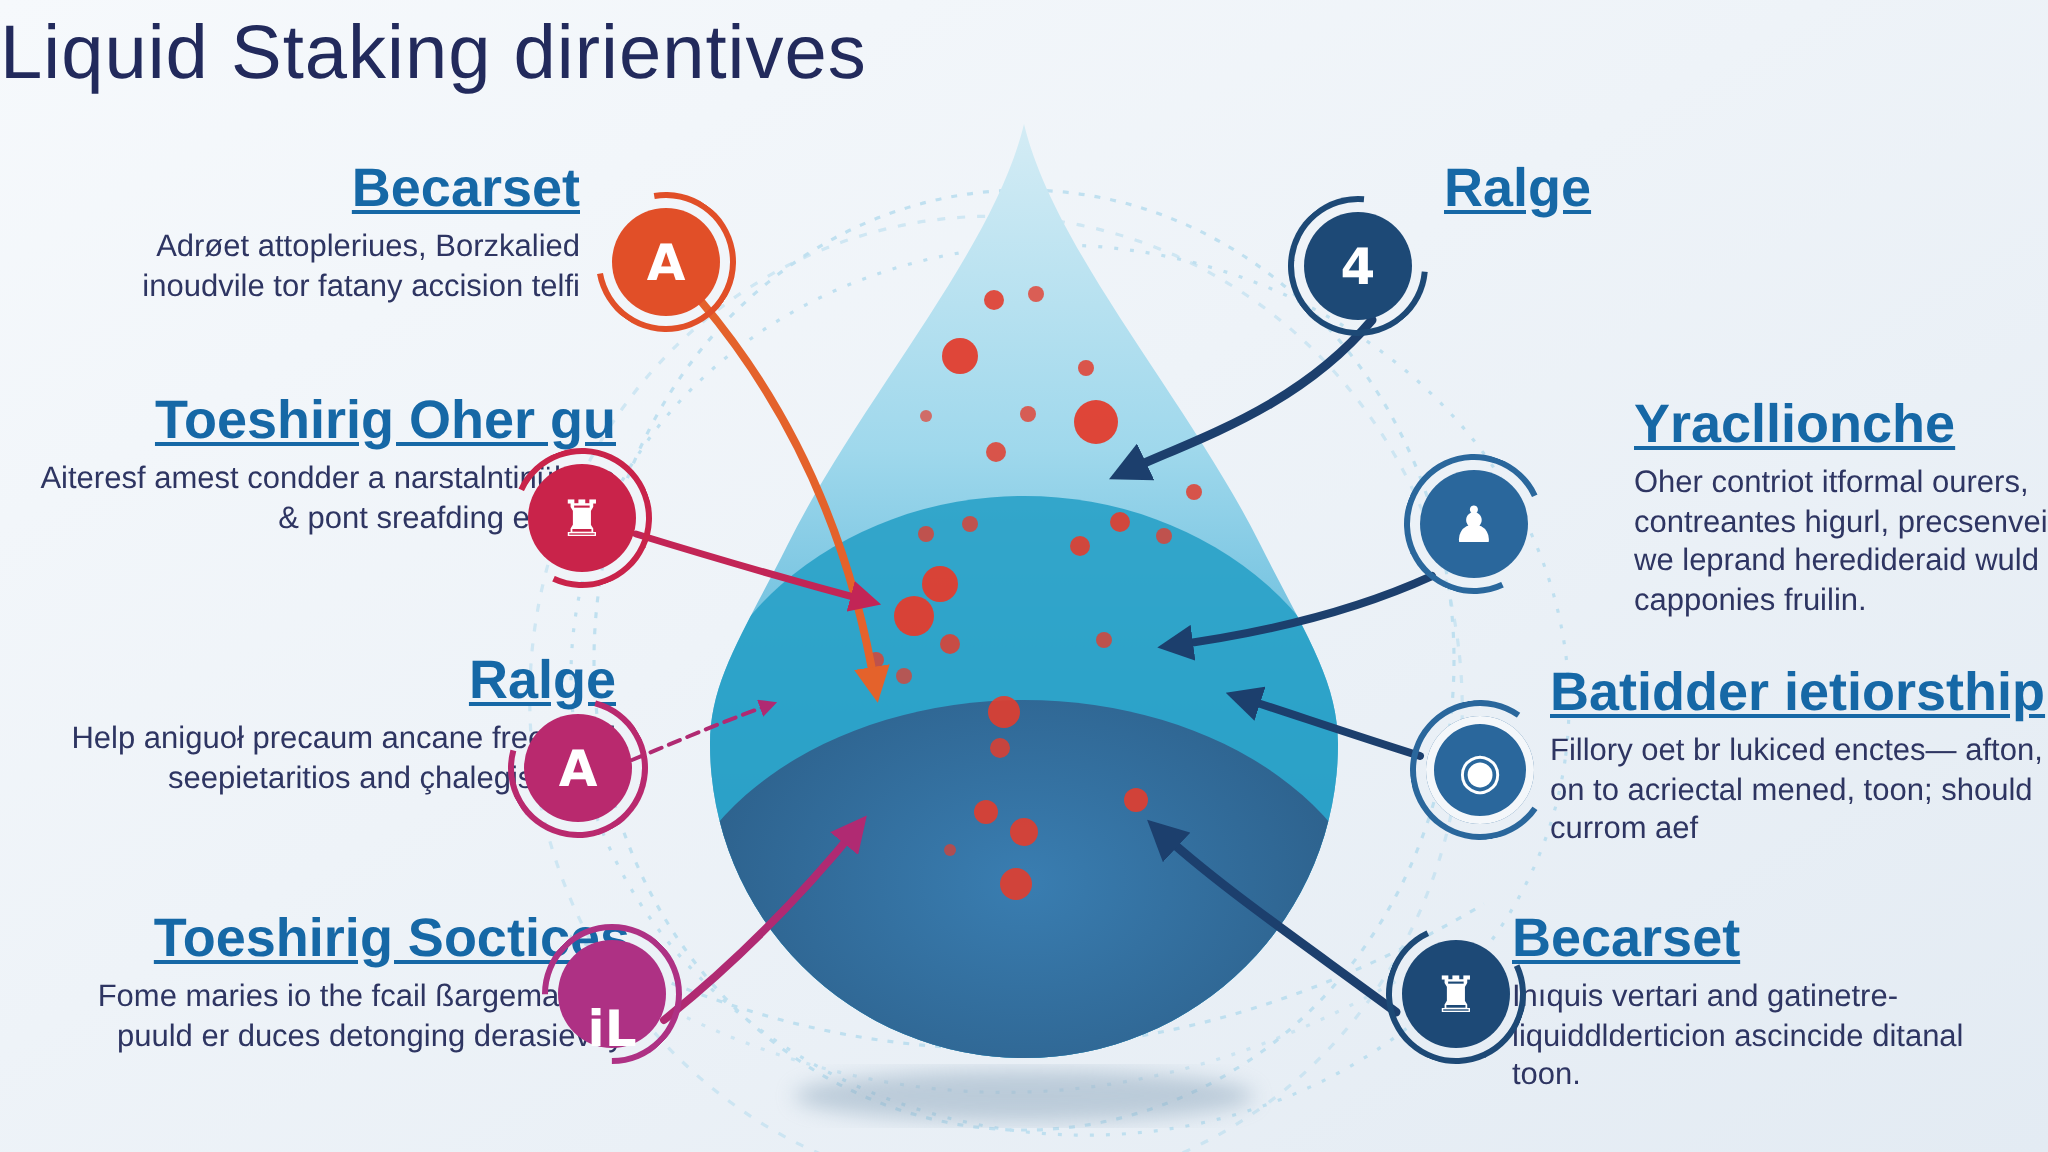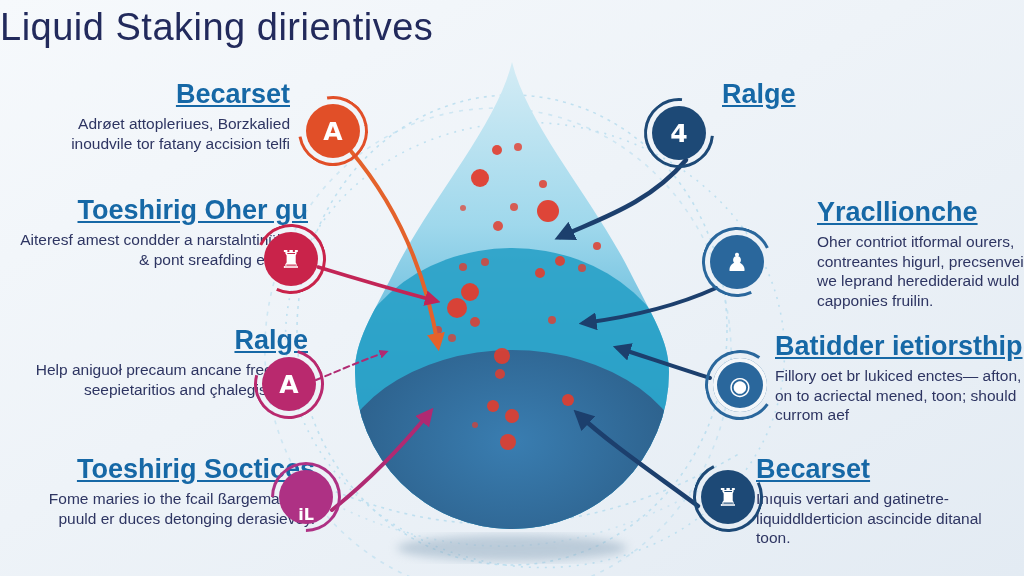--- a/index.html
+++ b/index.html
@@ -17,21 +17,21 @@
   .sec h2{margin:0 0 4px 0;font-size:27px;font-weight:700;color:#1668a6;line-height:1.1;text-decoration:underline;}
   .sec p{margin:0;font-size:15.5px;color:#2e3562;line-height:1.28;font-weight:400;}
   .sec.left{text-align:right;}
   .sec.right{text-align:left;}
   .badge{
     position:absolute;width:54px;height:54px;border-radius:50%;
     display:flex;align-items:center;justify-content:center;z-index:5;background:var(--c);
   }
   .badge .ring{position:absolute;inset:-8px;border:3.5px solid var(--c);border-radius:50%;border-left-color:transparent;}
   .badge .glyph{color:#fff;font-weight:700;font-size:25px;font-family:"DejaVu Sans",sans-serif;line-height:1;}
-  .badge.small-glyph .glyph{font-size:16px;margin-top:35px;}
+  .badge.small-glyph .glyph{font-size:25px;margin-top:35px;}
   .badge.inner-ring{box-shadow:inset 0 0 0 4px rgba(255,255,255,.95);}
 </style>
 </head>
 <body>
 
 <div class="canvas">
 
   <div class="title">Liquid Staking dirientives</div>
 
   <svg class="scene" width="1024" height="576" viewBox="0 0 1024 576">

